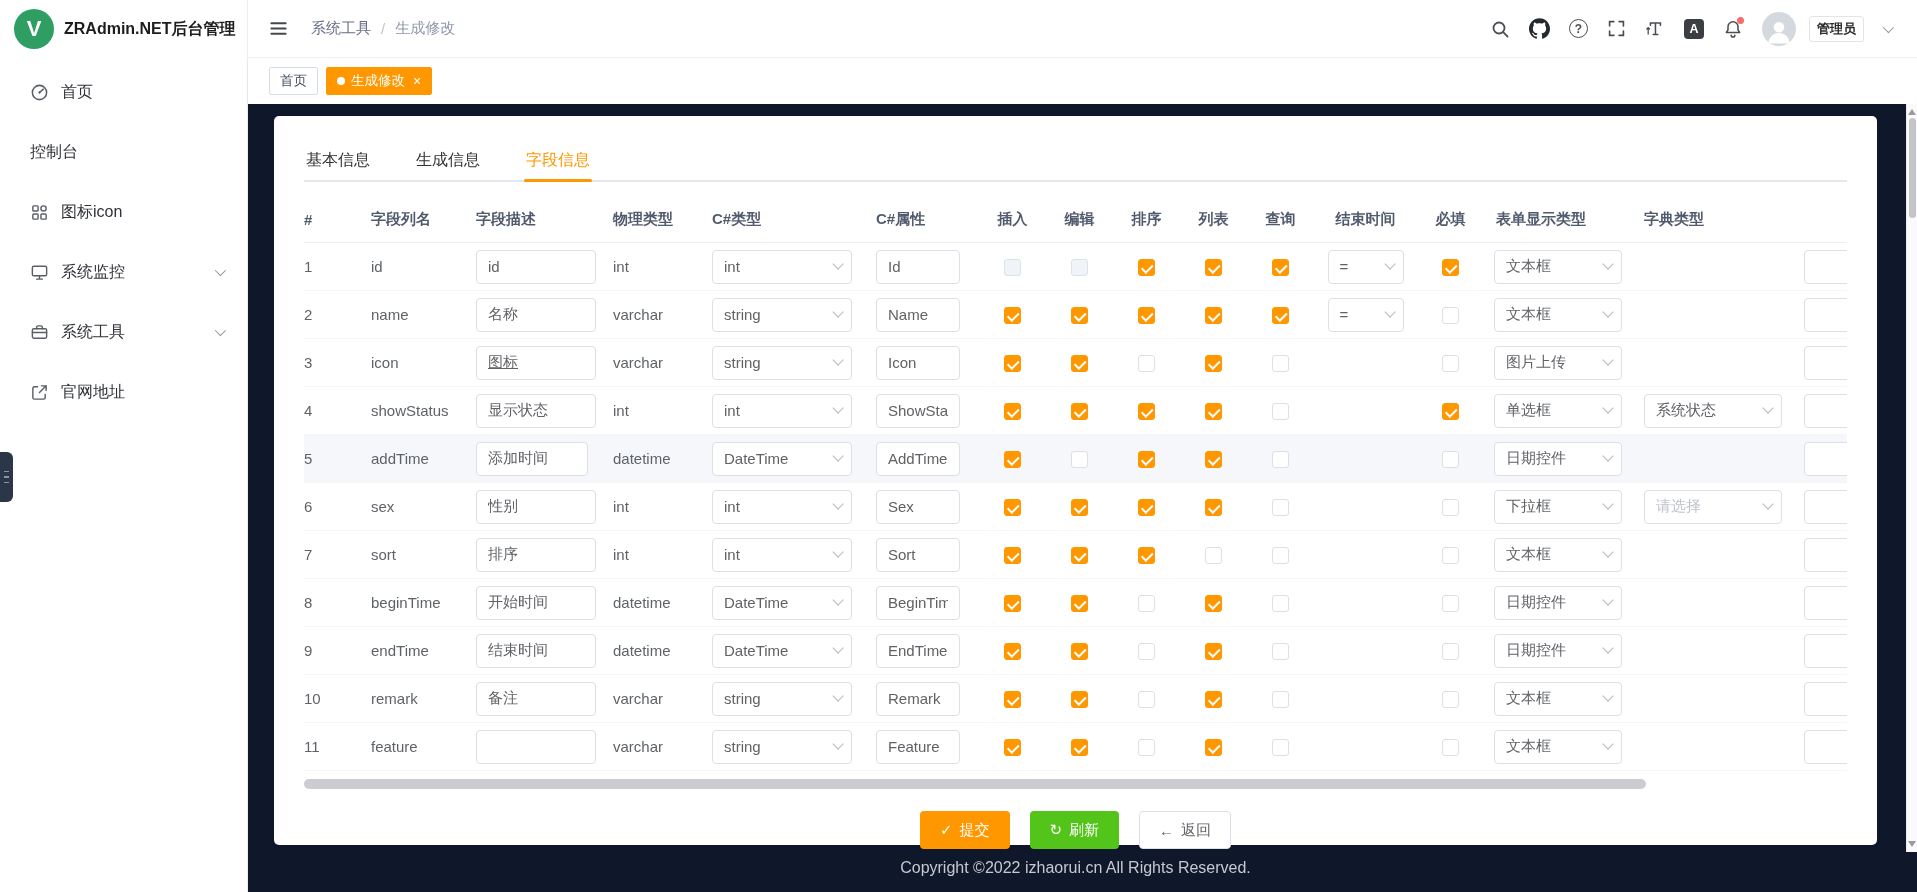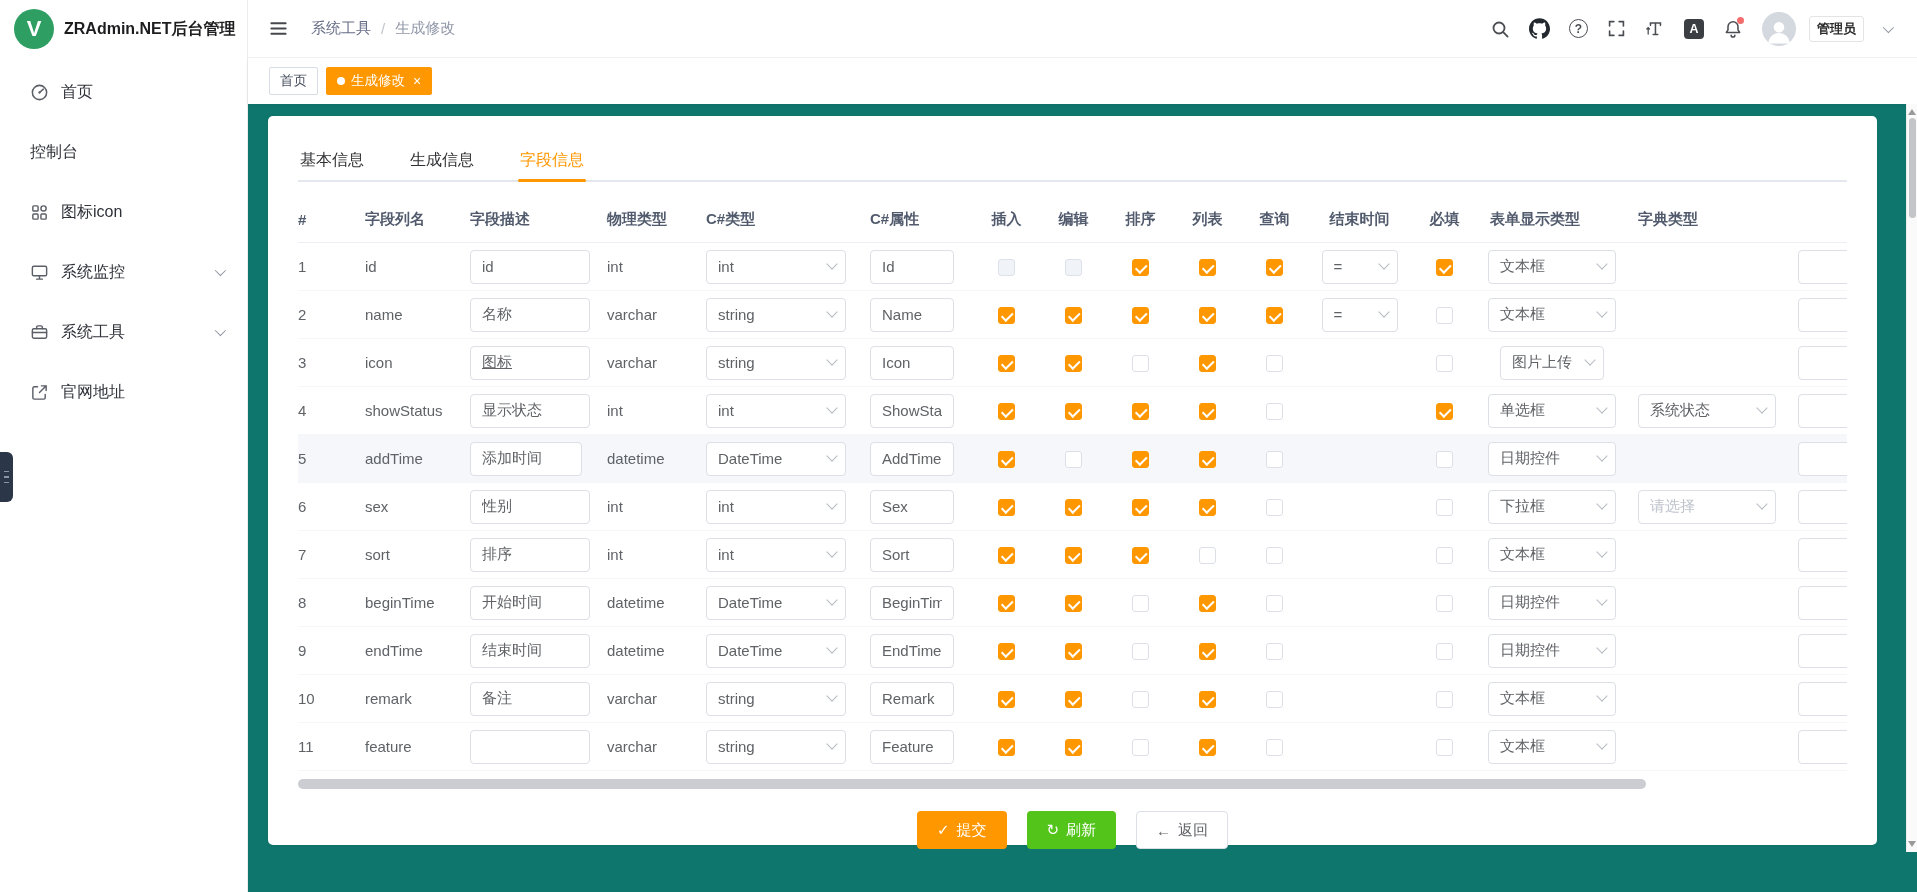--- a/index.html
+++ b/index.html
@@ -37,21 +37,21 @@
   .user-tag{font-size:13px;border:1px solid #e4e4e4;padding:3px 7px;border-radius:3px;font-weight:700;color:#2b2b2b;cursor:pointer;margin-left:-6px}
 
   
   .tagbar{height:46px;background:#fff;display:flex;align-items:center;padding-left:21px;gap:8px;box-shadow:0 2px 4px rgba(0,0,0,.06);position:relative;z-index:2}
   .tag{height:28px;display:inline-flex;align-items:center;gap:6px;padding:0 10px;border:1px solid #d8dce5;background:#fff;color:#495060;font-size:13.5px;cursor:pointer;border-radius:2px}
   .tag.active{background:#ff9700;border-color:#ff9700;color:#fff}
   .tag-dot{width:8px;height:8px;border-radius:50%;background:#fff}
   .tag-close{font-size:14px;line-height:1;margin-left:2px}
 
   
-  .content{flex:1;background:#0f766e;padding:12px 40px 0 20px;overflow:hidden}
+  .content{flex:1;background:#0f172a;padding:12px 40px 0 26px;overflow:hidden}
   .card{background:#fff;border-radius:5px;height:729px;padding:24px 30px 0;box-shadow:0 1px 4px rgba(0,21,41,.06)}
   .tabs{display:flex;border-bottom:2px solid #e4e7ed;height:42px}
   .tab{margin-right:42px;font-size:16px;color:#303133;display:flex;align-items:center;position:relative;cursor:pointer;padding:0 2px}
   .tab.active{color:#ff9700;font-weight:500}
   .tab.active::after{content:"";position:absolute;left:0;right:0;bottom:-2px;height:3px;background:#ff9700;border-radius:2px}
 
   
   .tbl-clip{overflow:hidden;width:100%;margin-top:14px}
   table{border-collapse:collapse;table-layout:fixed;width:1620px}
   thead th{font-size:15px;font-weight:700;color:#525b6d;text-align:left;padding:14px 0 13px;border-bottom:1px solid #ebeef5;white-space:nowrap}
@@ -342,21 +342,21 @@
                       <i class="sel-caret"></i>
                     </div></td>
                   <td><input class="inp" value="Icon" style="width: 84px;"></td>
                   <td class="c"><span class="cb cb-on"></span></td>
                   <td class="c"><span class="cb cb-on"></span></td>
                   <td class="c"><span class="cb cb-off"></span></td>
                   <td class="c"><span class="cb cb-on"></span></td>
                   <td class="c"><span class="cb cb-off"></span></td>
                   <td class="c"></td>
                   <td class="c"><span class="cb cb-off"></span></td>
-                  <td class="c"><div class="sel" style="width: 104px;">
+                  <td class="c"><div class="sel" style="width: 128px;">
                       <span class="sel-text">图片上传</span>
                       <i class="sel-caret"></i>
                     </div></td>
                   <td class="c"></td>
                   <td class="c"><input class="inp" style="width: 110px;"></td>
                 </tr>
                 <tr>
                   <td><span>4</span></td>
                   <td><span>showStatus</span></td>
                   <td><input class="inp" value="显示状态" style="width: 120px;"></td>
@@ -570,20 +570,21 @@
             <span>↻</span>
             <span>刷新</span>
           </button>
           <button class="btn btn-back">
             <span>←</span>
             <span>返回</span>
           </button>
         </div>
       </div>
 
+      <div class="footer">Copyright ©2022 izhaorui.cn All Rights Reserved.</div>
     </div>
   </div>
 
   <div class="vscroll">
     <span class="vs-up"></span>
     <span class="vs-thumb"></span>
     <span class="vs-down"></span>
   </div>
 
   <div class="drawer-handle">

